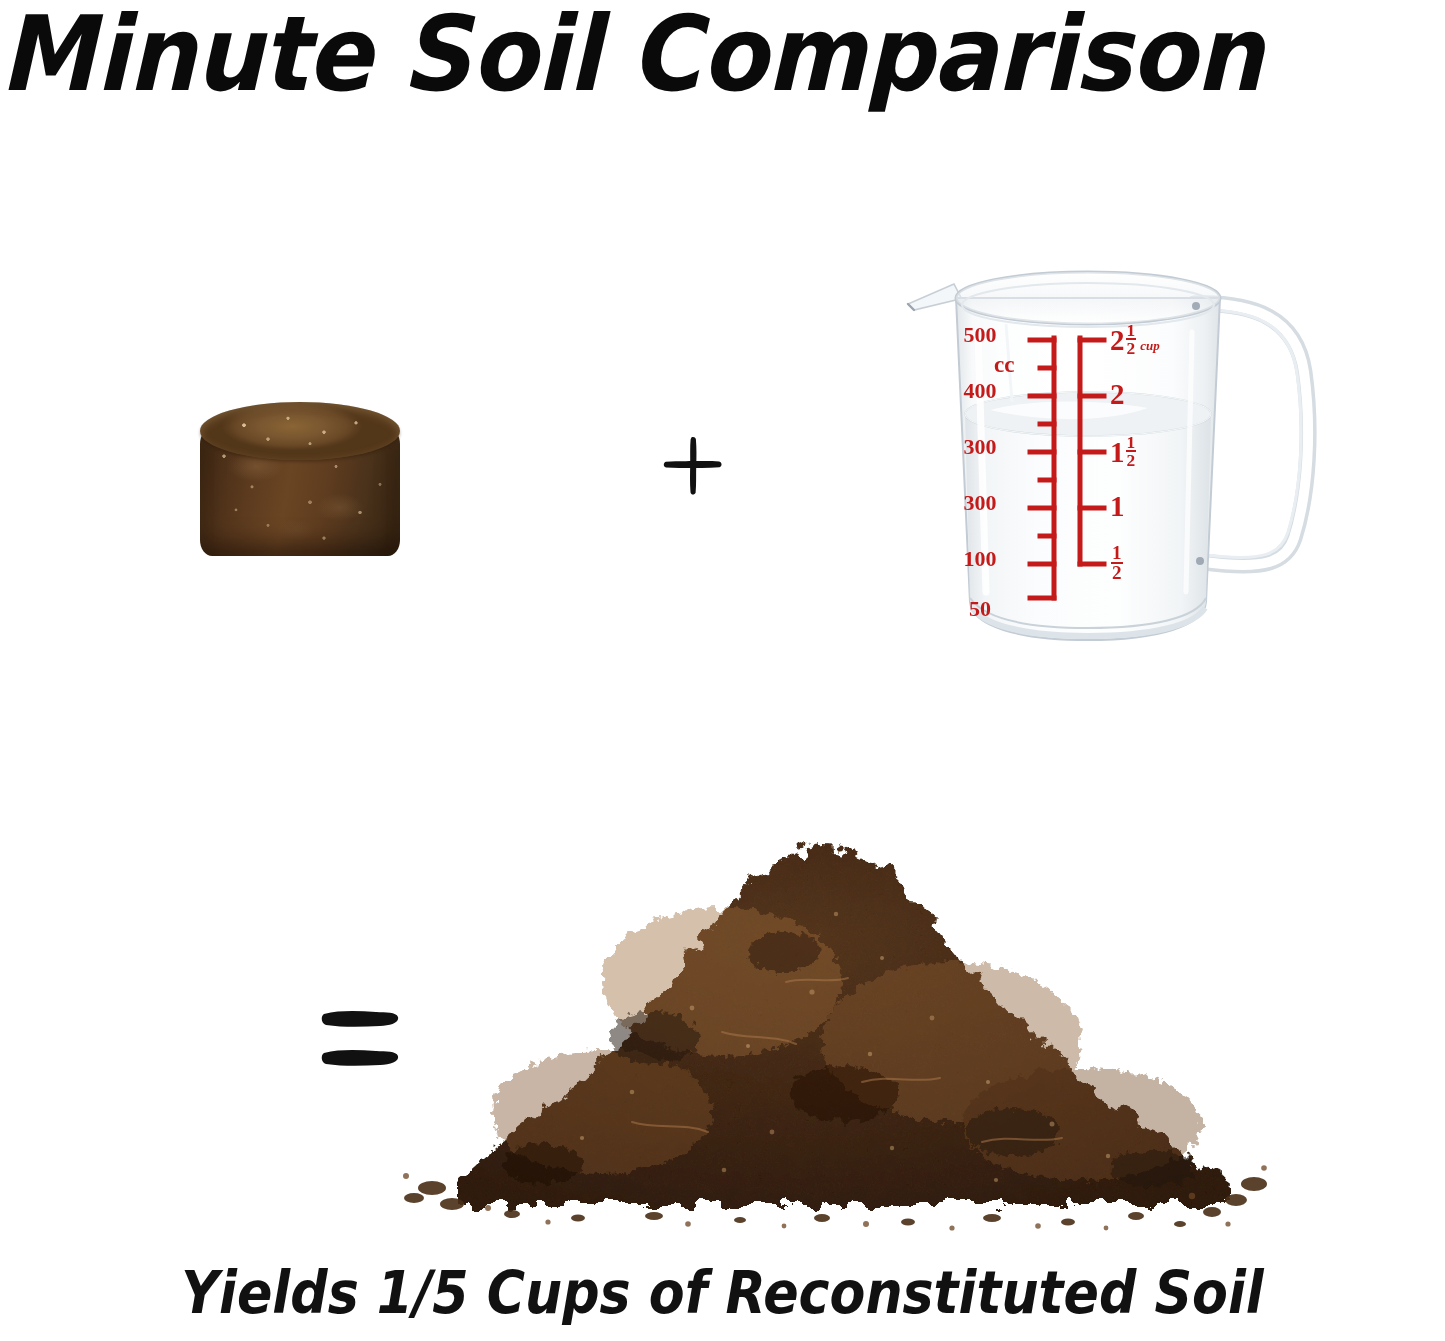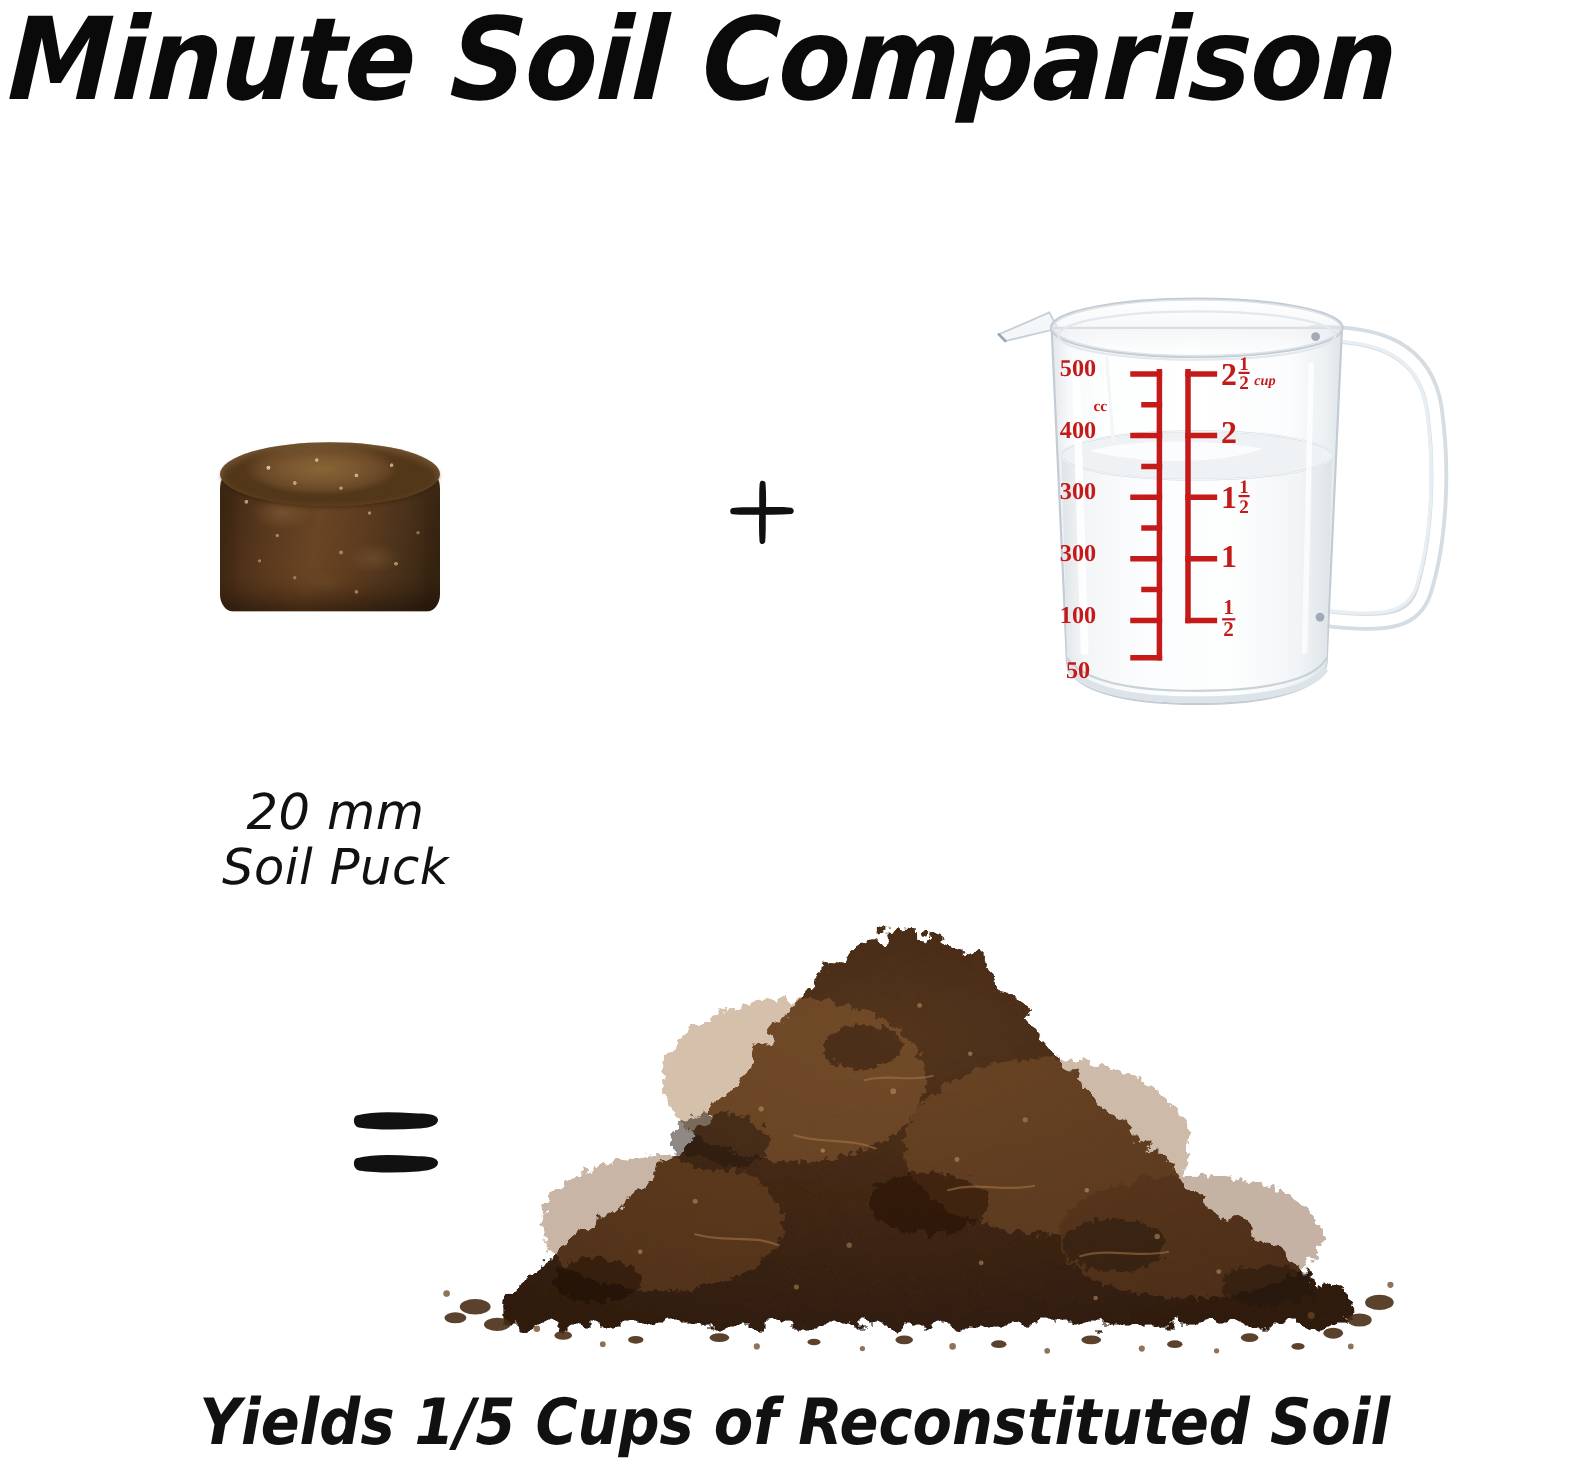--- a/index.html
+++ b/index.html
@@ -81,21 +81,21 @@
   .cup-svg { position:absolute; left:0; top:0; }
   .cup-scale { position:absolute; left:0; top:0; width:430px; height:392px; pointer-events:none; }
   .mk-num {
     position:absolute;
     font-family:"Liberation Serif", serif;
     font-weight:700; color:#c41a1a;
     white-space:nowrap;
   }
   .mk-left  { font-size:22px; text-align:center; }
   .mk-right { font-size:29px; text-align:left; }
-  .mk-cc { position:absolute; font-family:"Liberation Serif", serif; font-weight:700; font-size:14px; color:#c41a1a;margin-top:11px; }
+  .mk-cc { position:absolute; font-family:"Liberation Serif", serif; font-weight:700; font-size:23px; color:#c41a1a; }
   .mk-cup { position:absolute; font-family:"Liberation Serif", serif; font-style:italic; font-weight:700; font-size:13px; color:#c41a1a; }
   .frac { display:inline-block; vertical-align:-0.22em; font-size:.60em; line-height:.92; text-align:center; margin-left:1px; }
   .frac .n { display:block; padding:0 1px; }
   .frac .d { display:block; border-top:2px solid #c41a1a; padding:0 1px; }
 
   
   .hand-label {
     position:absolute;
     font-family:"DejaVu Sans", sans-serif;
     font-style:italic; font-weight:400;
@@ -245,22 +245,20 @@
 
       <div class="mk-num mk-left" style="left:40px;  top:284px; width:92px;">100</div>
       <div class="mk-num mk-right" style="left:216px; top:282px;">
         <span class="frac" style="font-size:.66em;"><span class="n">1</span><span class="d">2</span></span>
       </div>
 
       <div class="mk-num mk-left" style="left:40px;  top:334px; width:92px;">50</div>
     </div>
   </div>
 
-  <div class="hand-label lbl-puck">20 mm
-Soil Puck</div>
 
   <div class="op-equals">
     <svg width="86" height="80" viewBox="0 0 86 80" aria-hidden="true">
       <path d="M6 14 C22 10 40 11 58 12 C68 12.5 78 12 80 17 C81.5 23 72 25.5 62 26 C44 27 25 27.5 8 25 C3 23.5 2.5 16 6 14 Z" fill="#111"></path>
       <path d="M6 53 C22 49 40 50 58 51 C68 51.5 78 51 80 56 C81.5 62 72 64.5 62 65 C44 66 25 66.5 8 64 C3 62.5 2.5 55 6 53 Z" fill="#111"></path>
     </svg>
   </div>
 
   <div class="pile-wrap">
     <svg width="880" height="400" viewBox="0 0 880 400" aria-hidden="true">

